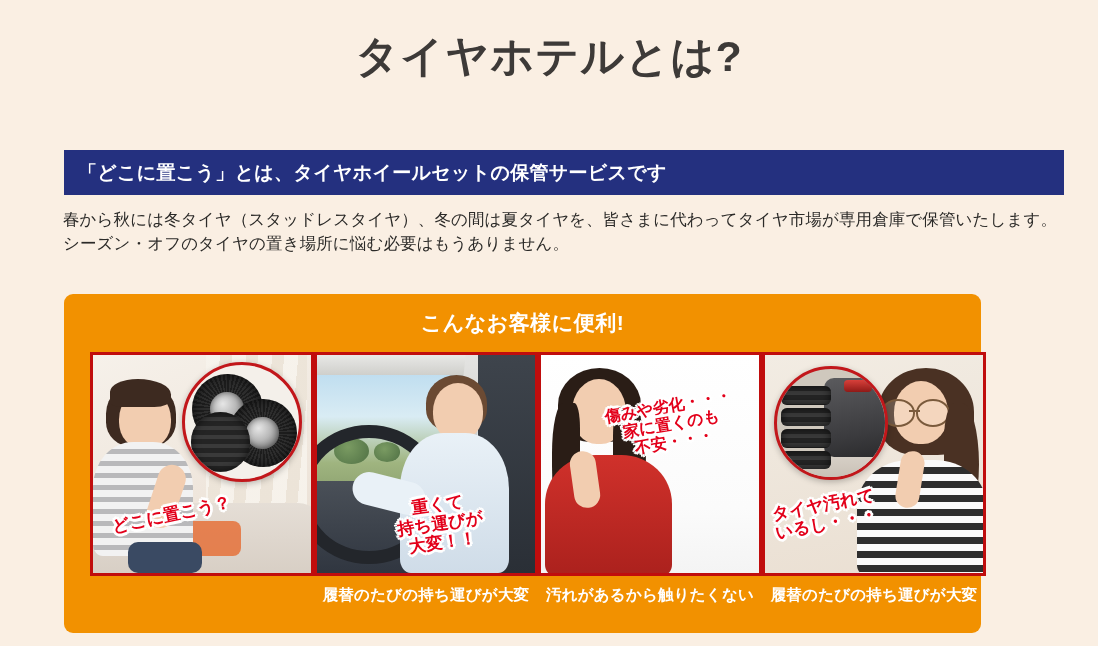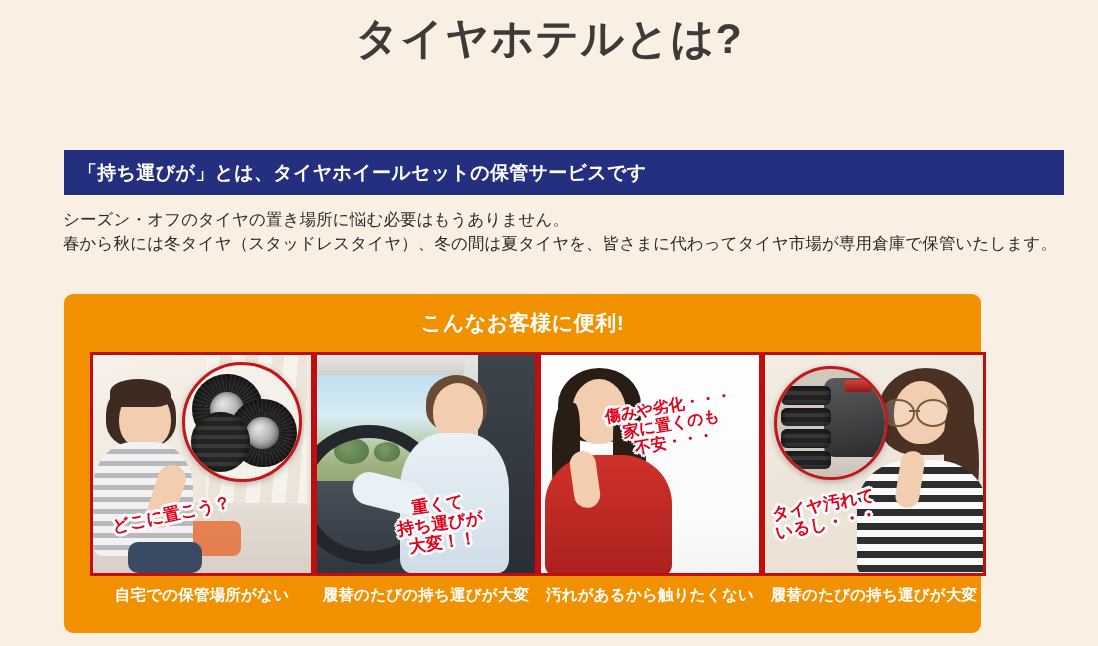--- a/index.html
+++ b/index.html
@@ -16,21 +16,21 @@
   }
 
   
   .page-title {
     text-align: center;
     font-size: 43px;
     font-weight: bold;
     color: #3d3a38;
     letter-spacing: 1px;
     margin: 0;
-    padding-top: 13px;
+    padding-top: 31px;
     line-height: 1.2;
   }
 
   
   .blue-banner {
     position: absolute;
     left: 64px;
     top: 150px;
     width: 1000px;
     height: 45px;
@@ -248,26 +248,26 @@
   .callout-2 { left: 80px;  top: 140px; font-size: 17px; text-align:center; transform: rotate(-8deg); }
   .callout-3 { left: 66px;  top: 42px;  font-size: 16px; text-align:center; transform: rotate(-10deg); }
   .callout-4 { left: 8px;   top: 140px; font-size: 17px; transform: rotate(-11deg); }
 </style>
 </head>
 <body>
 
 <h1 class="page-title">タイヤホテルとは?</h1>
 
 <div class="blue-banner">
-  <span class="blue-banner-text">「持ち運びが」とは、タイヤホイールセットの保管サービスです</span>
+  <span class="blue-banner-text">「どこに置こう」とは、タイヤホイールセットの保管サービスです</span>
 </div>
 
 <div class="lead">
+  <div>春から秋には冬タイヤ（スタッドレスタイヤ）、冬の間は夏タイヤを、皆さまに代わってタイヤ市場が専用倉庫で保管いたします。</div>
   <div>シーズン・オフのタイヤの置き場所に悩む必要はもうありません。</div>
-  <div>春から秋には冬タイヤ（スタッドレスタイヤ）、冬の間は夏タイヤを、皆さまに代わってタイヤ市場が専用倉庫で保管いたします。</div>
 </div>
 
 <div class="orange-panel">
   <div class="orange-heading">こんなお客様に便利!</div>
 
   <div class="card-row">
 
     <div class="card">
       <div class="card-photo">
         <div class="scene wall-warm">
@@ -283,21 +283,20 @@
           <div class="jeans" style="left:16%;bottom:0;width:34%;height:14%;"></div>
 
           <div class="tire-circle" style="right:4%;top:3%;width:114px;height:114px;background:#f4f0ea;">
             <div class="tire" style="left:6%;top:8%;width:62%;height:62%;"></div>
             <div class="tire" style="right:2%;top:30%;width:60%;height:60%;"></div>
             <div class="tire-stack-row" style="left:5%;top:42%;width:52%;height:52%;border-radius:50%;"></div>
           </div>
         </div>
         <div class="callout callout-1">どこに置こう？</div>
       </div>
-      <div class="card-caption">自宅での保管場所がない</div>
     </div>
 
     <div class="card">
       <div class="card-photo">
         <div class="scene wall-sky">
           <div class="windshield"></div>
           <div class="tree" style="left:8%;top:38%;width:16%;height:12%;"></div>
           <div class="tree" style="left:26%;top:40%;width:12%;height:9%;"></div>
           <div class="roof-strip"></div>
           <div class="pillar"></div>

